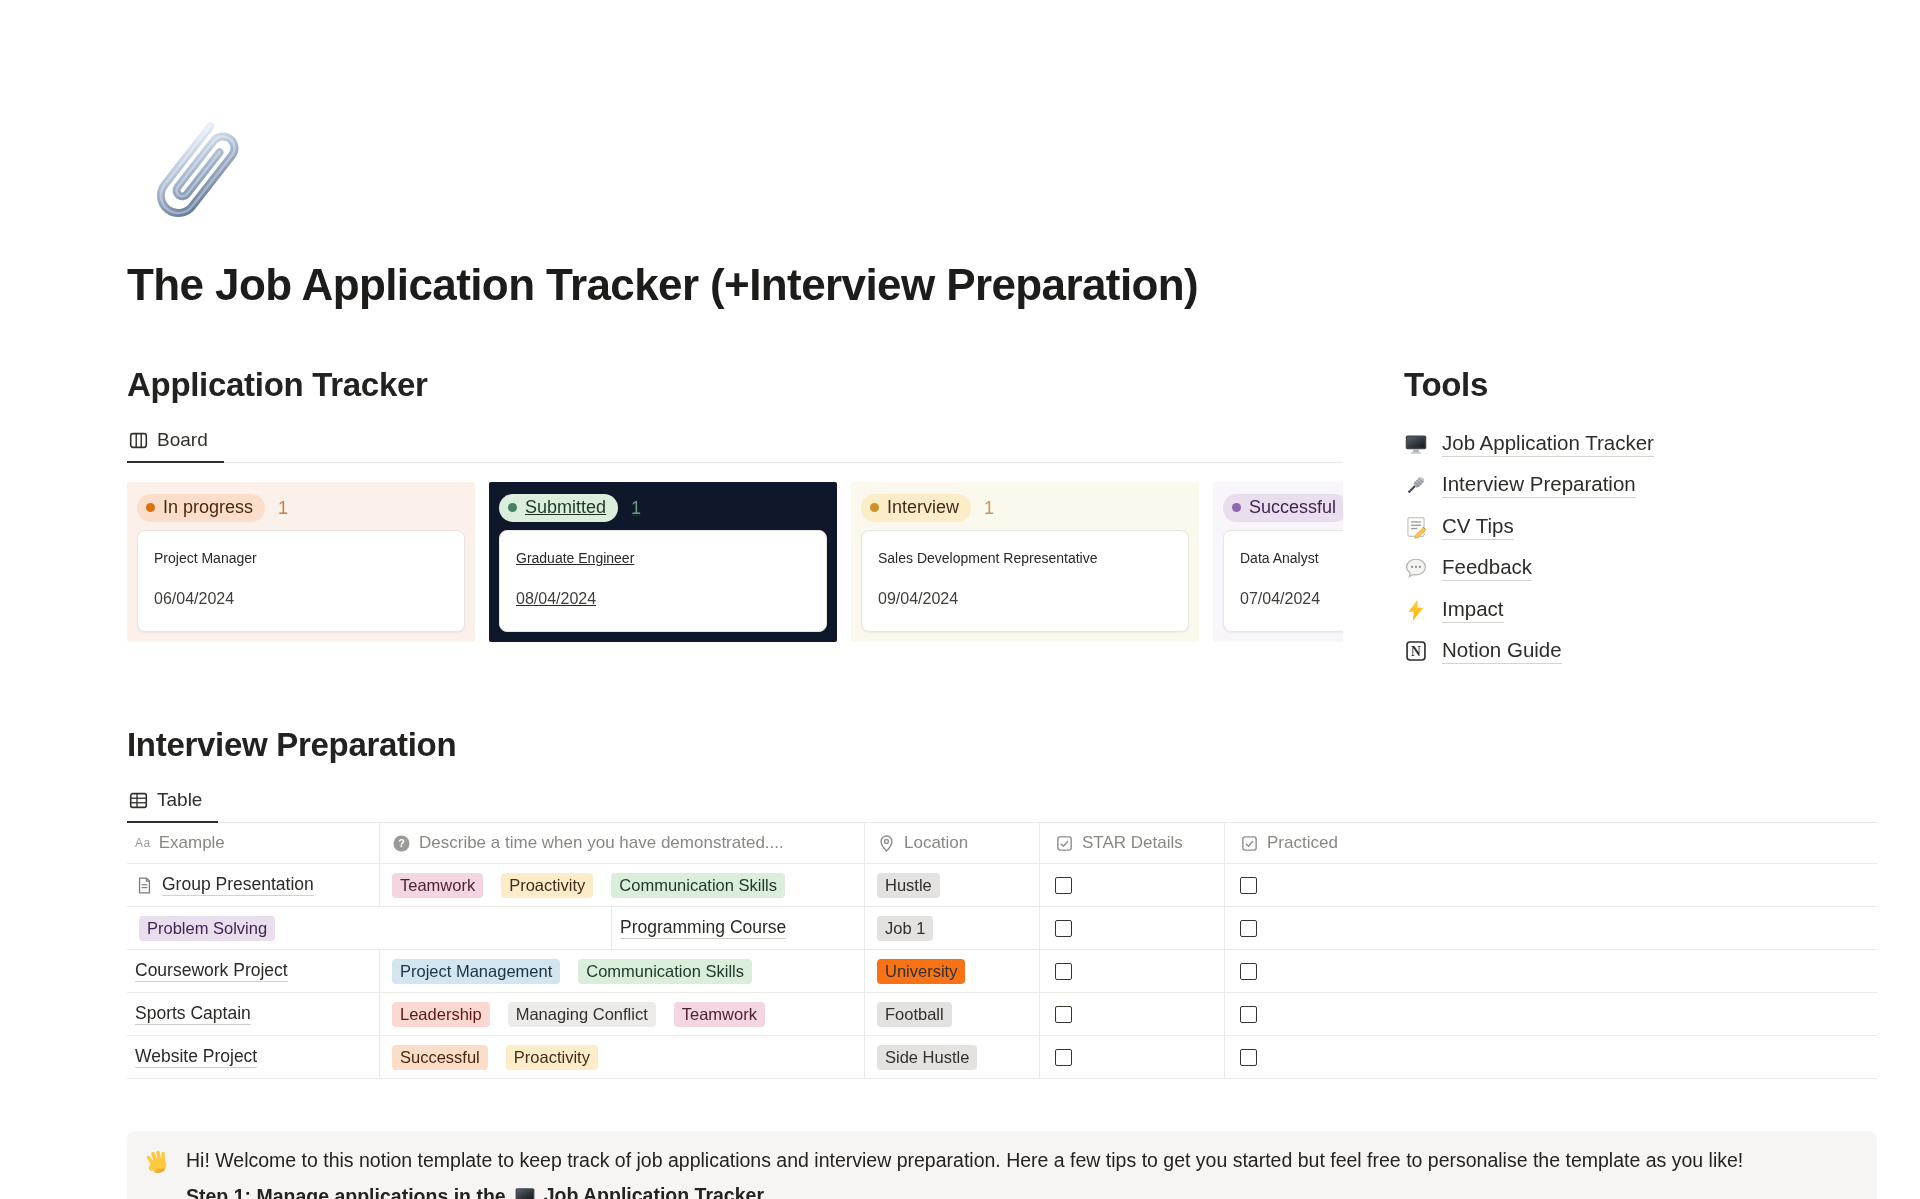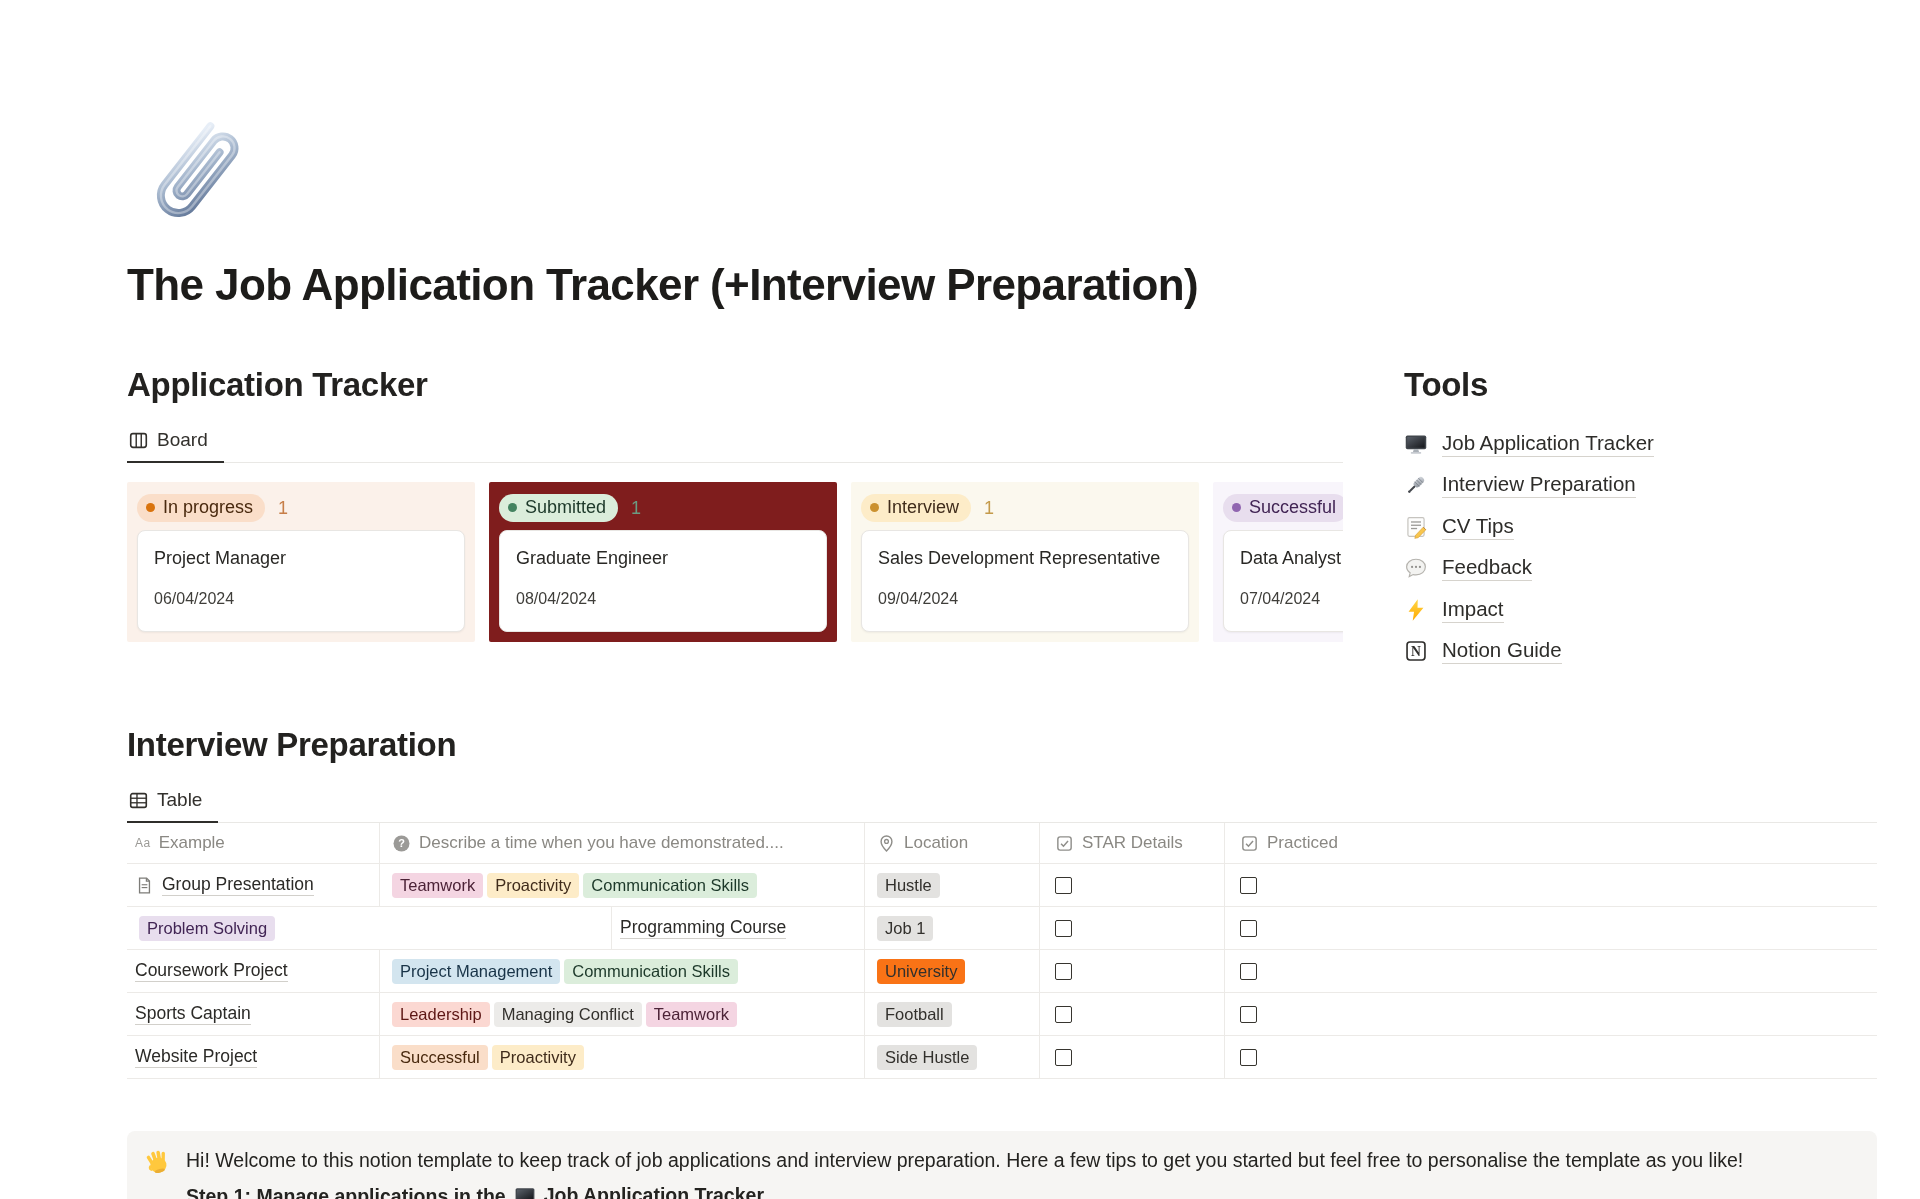--- a/index.html
+++ b/index.html
@@ -44,21 +44,21 @@
     padding:3px 12px 4px 9px; border-radius:14px;
     font-size:18px; font-weight:500; white-space:nowrap;
   }
   .status-dot { width:9px; height:9px; border-radius:50%; display:inline-block; }
   .status-count { margin-left:13px; font-size:18px; }
   .board-card {
     background:#fff; border-radius:8px; border:1px solid #e8e6e3;
     box-shadow:0 1px 2px rgba(15,15,15,.05);
     margin:0 4px; padding:15px 16px 16px 16px; min-height:102px; cursor:pointer;
   }
-  .card-title { font-size:18px; color:#292825; line-height:25px; white-space:nowrap; overflow:hidden; }
+  .card-title { font-size:14px; color:#292825; line-height:25px; white-space:nowrap; overflow:hidden; }
   .card-date { margin-top:19px; font-size:16px; color:#3f3e3a; }
 
   
   .tools-list { margin-top:19px; }
   .tool-item { display:flex; align-items:center; gap:14px; height:41.5px; cursor:pointer; }
   .tool-item svg { width:24px; height:24px; flex:0 0 24px; }
   .tool-label {
     font-size:20.5px; font-weight:500; color:#2e2d2a; text-decoration:none;
     border-bottom:1.5px solid #d6d3cd; padding-bottom:1px; white-space:nowrap;
   }
@@ -83,21 +83,21 @@
   .thead-row svg { width:19px; height:19px; }
   .aa-glyph { font-size:12px; color:#9b9a96; letter-spacing:0.5px;text-align:right; }
   .example-cell { gap:8px; }
   .example-cell svg { width:19px; height:19px; flex:0 0 19px; }
   .example-link {
     font-size:17.5px; font-weight:500; color:#2b2a27;
     border-bottom:1px solid #d2d0cb; line-height:21px; cursor:pointer; white-space:nowrap;
   }
   .tag {
     display:inline-block; font-size:16.5px; line-height:20px;
-    padding:2.5px 8px; border-radius:4px; margin-right:4px; white-space:nowrap; cursor:pointer;
+    padding:2.5px 8px; border-radius:4px; margin-right:18px; white-space:nowrap; cursor:pointer;
   }
   .cellbox {
     width:17px; height:17px; border:1.7px solid #37352f; border-radius:2px;
     background:#fff; display:inline-block; cursor:pointer;
   }
 
   
   .callout {
     margin-top:52px; width:1750px; background:#f6f5f3; border-radius:8px;
     padding:14px 20px 18px 18px; display:flex; gap:14px; align-items:flex-start;
@@ -248,21 +248,21 @@
       <span class="status-count" style="color: rgb(199, 126, 72);">1</span>
     </div>
     <div class="cards">
   <div class="board-card">
     <div class="card-title">Project Manager</div>
     <div class="card-date">06/04/2024</div>
   </div>
 </div>
   </div>
 
-  <div class="board-column" style="background: #7f1d1d;">
+  <div class="board-column" style="background: #0f172a; text-decoration: underline;">
     <div class="board-column-header">
       <span class="status-pill" style="background: rgb(219, 237, 219); color: rgb(28, 56, 41);">
         <span class="status-dot" style="background: rgb(68, 131, 97);"></span>
         <span class="status-label">Submitted</span>
       </span>
       <span class="status-count" style="color: rgb(107, 155, 130);">1</span>
     </div>
     <div class="cards">
   <div class="board-card">
     <div class="card-title">Graduate Engineer</div>

